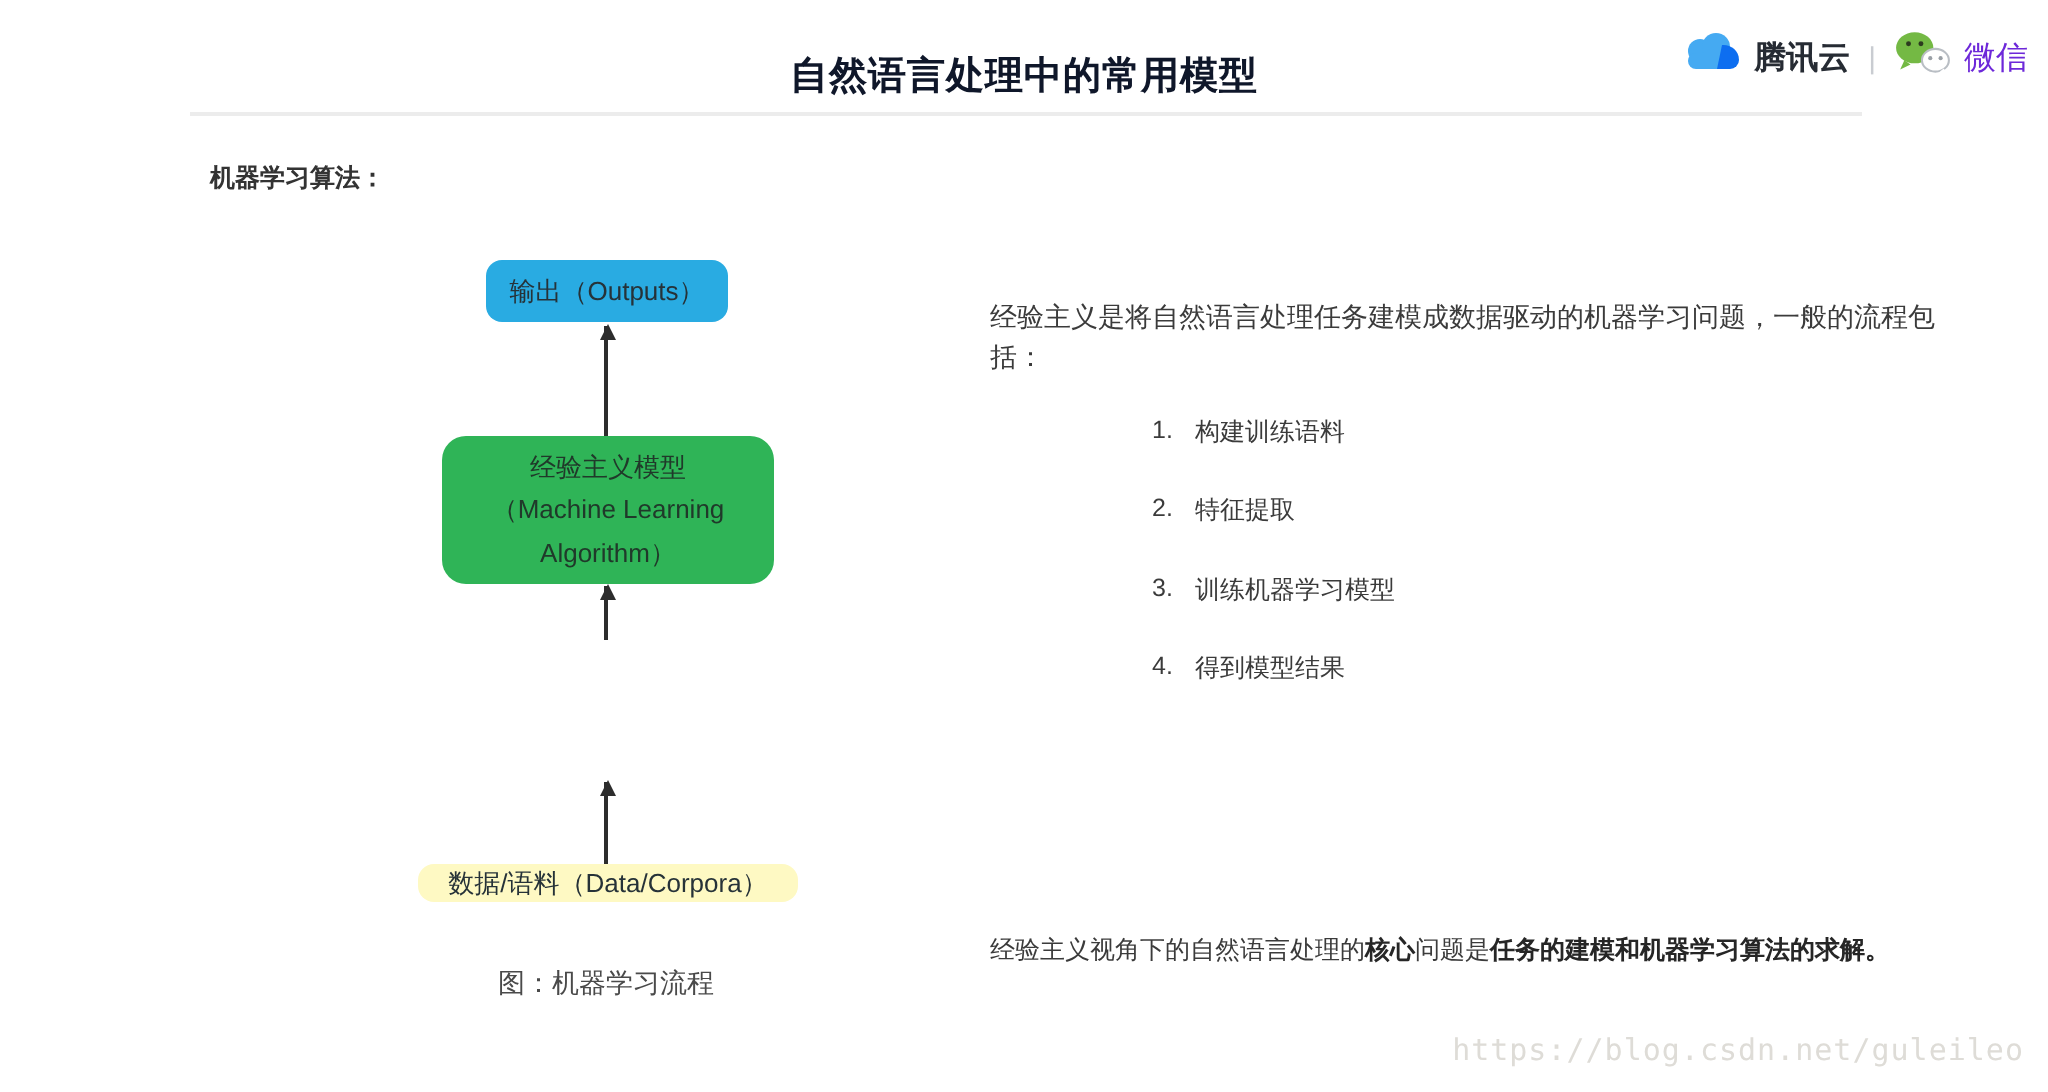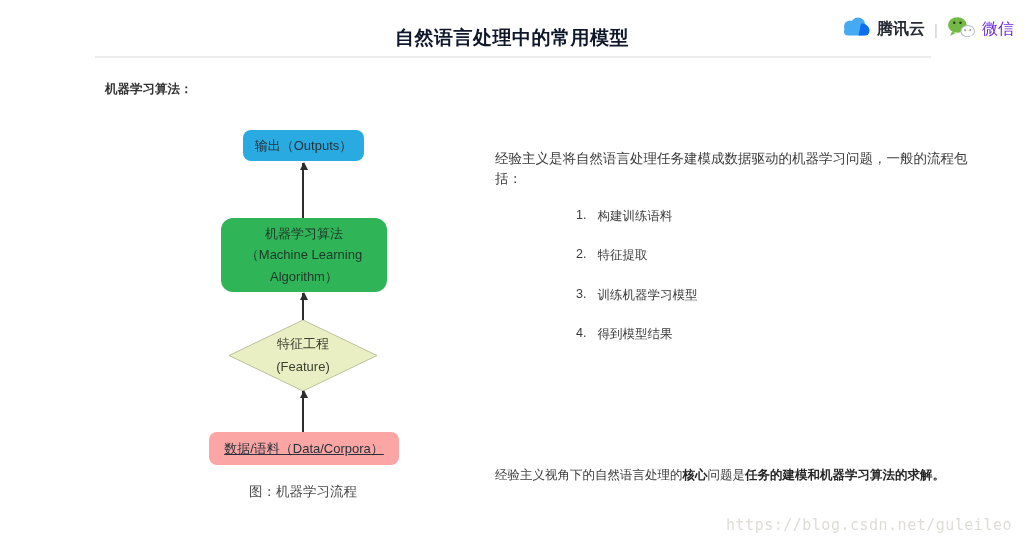--- a/index.html
+++ b/index.html
@@ -21,21 +21,21 @@
   
   .node{
     position:absolute;display:flex;align-items:center;justify-content:center;
     text-align:center;color:#263238;
   }
   .node-outputs{left:243px;top:130px;width:121px;height:31px;border-radius:8px;background:#29abe2;font-size:13px;}
   .node-algorithm{
     left:221px;top:218px;width:166px;height:74px;border-radius:12px;background:#2fb457;
     font-size:13px;line-height:1.65;flex-direction:column;padding:0 6px;box-sizing:border-box;color:#20392a;
   }
-  .node-data{left:209px;top:432px;width:190px;height:33px;border-radius:8px;background:#fca5a5;font-size:13px;text-decoration:underline;}
+  .node-data{left:209px;top:432px;width:190px;height:19px;border-radius:8px;background:#fef9c3;font-size:13px;}
   .diamond-wrap{position:absolute;left:229px;top:320px;width:148px;height:71px;}
   .diamond-label{
     position:absolute;left:0;top:0;width:100%;height:100%;display:flex;flex-direction:column;
     align-items:center;justify-content:center;font-size:13px;line-height:1.7;color:#3a3f2e;
   }
   .flow-caption{position:absolute;left:219px;top:483px;width:168px;text-align:center;font-size:13.5px;color:#4a4a4a;}
   .arrow{position:absolute;left:302px;width:0;border-left:2px solid #2d2d2d;}
   .arrow::before{
     content:"";position:absolute;left:-4px;top:-1px;width:0;height:0;
     border-left:4px solid transparent;border-right:4px solid transparent;border-bottom:8px solid #2d2d2d;
@@ -91,35 +91,26 @@
 
   <div class="header-rule"></div>
 
   <div class="section-label">机器学习算法：</div>
 
   <div class="node node-outputs">输出（Outputs）</div>
 
   <div class="arrow arrow-1"></div>
 
   <div class="node node-algorithm">
-    <span>机器学习算法</span>
+    <span>经验主义模型</span>
     <span>（Machine Learning Algorithm）</span>
   </div>
 
   <div class="arrow arrow-2"></div>
 
-  <div class="diamond-wrap">
-    <svg width="148" height="71" viewBox="0 0 148 71">
-      <polygon points="74,0 148,35.5 74,71 0,35.5" fill="#eaefc3" stroke="#b9c29c" stroke-width="1"></polygon>
-    </svg>
-    <div class="diamond-label">
-      <span>特征工程</span>
-      <span>(Feature)</span>
-    </div>
-  </div>
 
   <div class="arrow arrow-3"></div>
 
   <div class="node node-data">数据/语料（Data/Corpora）</div>
 
   <div class="flow-caption">图：机器学习流程</div>
 
   <div class="intro">经验主义是将自然语言处理任务建模成数据驱动的机器学习问题，一般的流程包括：</div>
 
   <div class="step step-1">

